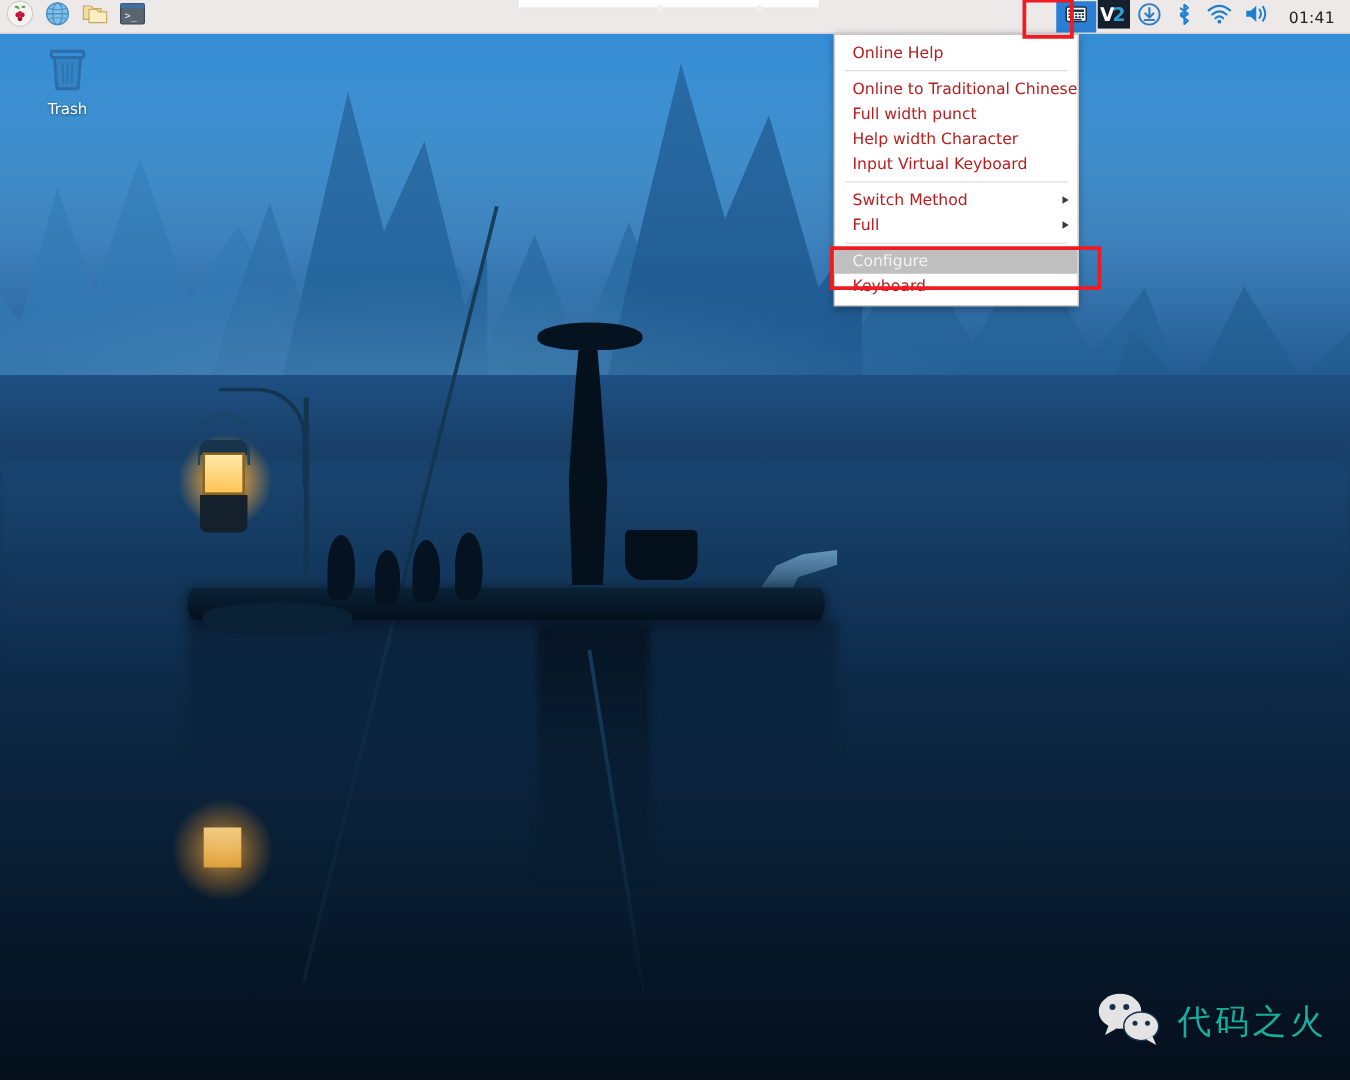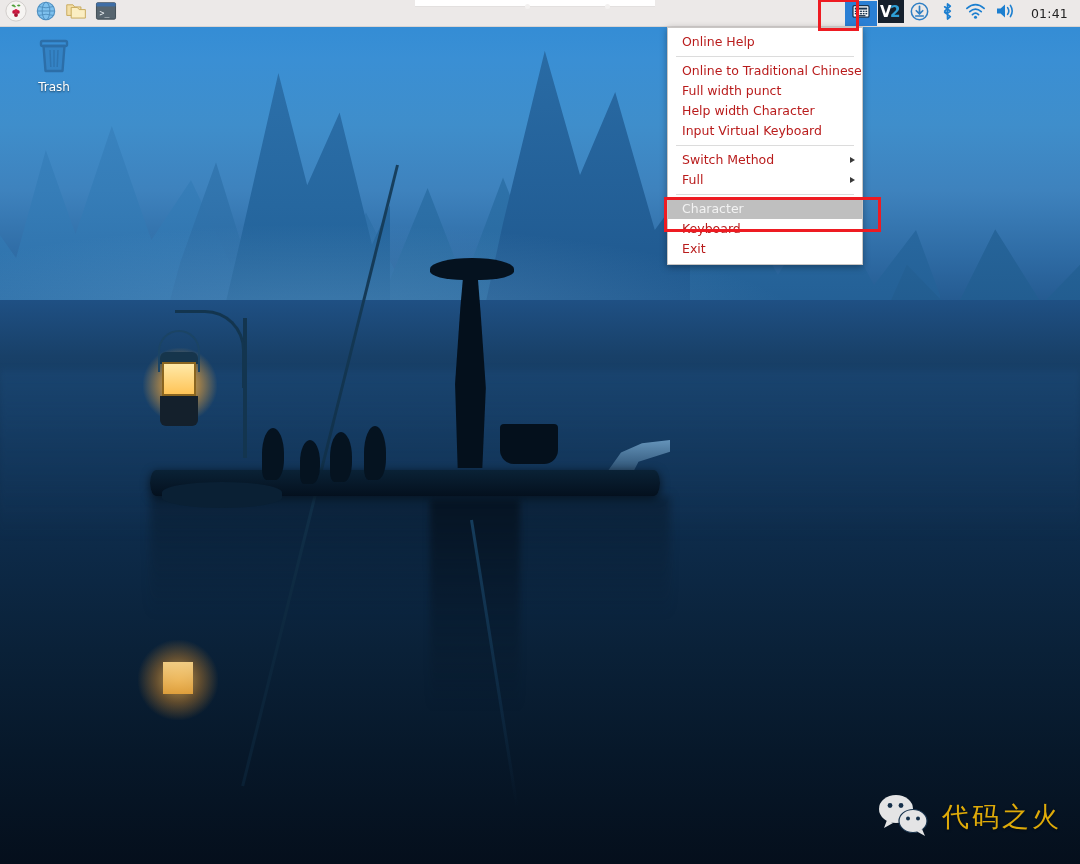--- a/index.html
+++ b/index.html
@@ -227,21 +227,21 @@
   #anno-tray   { left: 818px; top: -1px;  width: 41px; height: 32px; }
   #anno-config { left: 664px; top: 197px; width: 217px; height: 35px; }
 
   
   #watermark {
     position: absolute; right: 18px; bottom: 22px; z-index: 40;
     display: flex; align-items: center; gap: 11px;
     opacity: .95;
   }
   #watermark .wm-text {
-    color: #eab308; font-size: 27px; letter-spacing: 3px;
+    color: #14b8a6; font-size: 27px; letter-spacing: 3px;
     font-family: "DejaVu Sans", "Liberation Sans", sans-serif;
     text-shadow: 0 1px 3px rgba(0,0,0,.5);
   }
 </style>
 </head>
 <body>
 
 <div id="screen">
 
   <div id="wallpaper">
@@ -464,27 +464,24 @@
       <span class="arrow"></span>
     </div>
     <div class="mi">
       <span>Full</span>
       <span class="arrow"></span>
     </div>
 
     <div class="msep"></div>
 
     <div class="mi sel">
-      <span>Character</span>
+      <span>Configure</span>
     </div>
     <div class="mi">
       <span>Keyboard</span>
-    </div>
-    <div class="mi">
-      <span>Exit</span>
     </div>
   </div>
 
   <div class="anno" id="anno-tray"></div>
   <div class="anno" id="anno-config"></div>
 
   <div id="watermark">
     <span>
       <svg width="56" height="46" viewBox="0 0 56 46">
         <ellipse cx="21" cy="17" rx="17" ry="14" fill="#f0f0f0"></ellipse>

